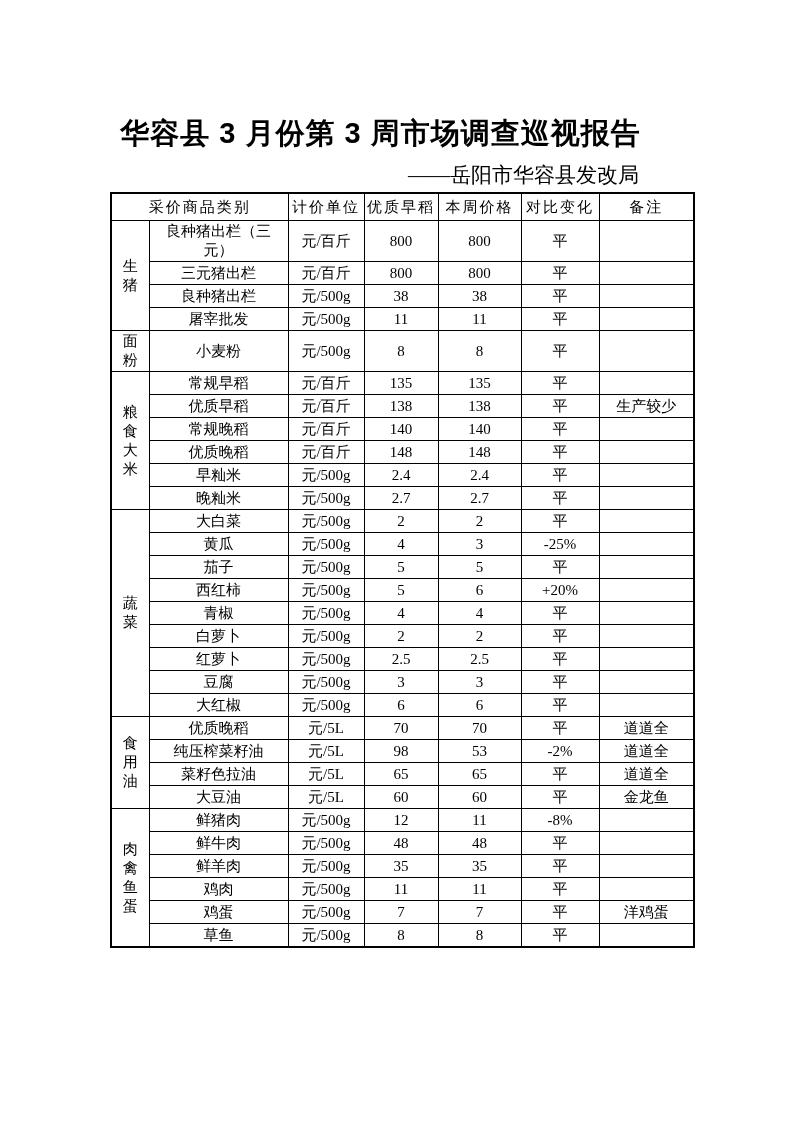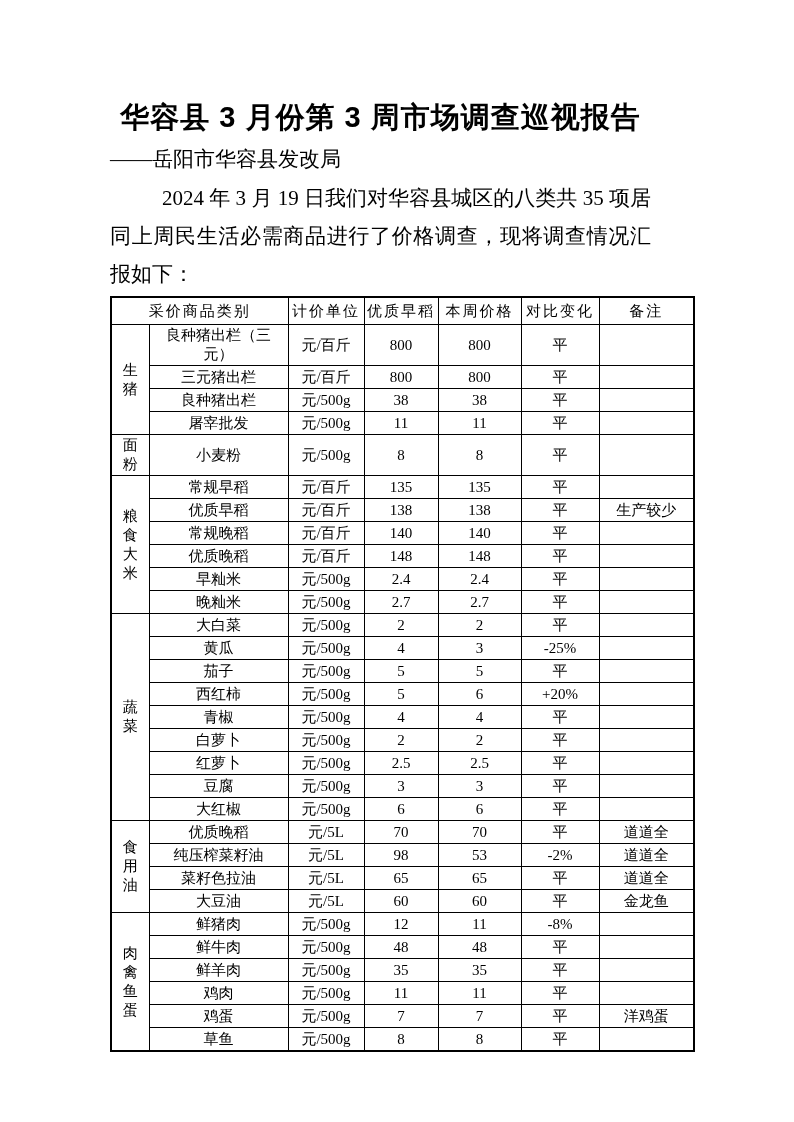--- a/index.html
+++ b/index.html
@@ -9,34 +9,35 @@
     height: 1122px;
     margin: 0 auto;
     background: #ffffff;
     color: #000;
     font-family: "Liberation Serif", serif;
     overflow: hidden;
   }
   .content {
     position: absolute;
     left: 110px;
-    top: 0;
+    top: 16px;
     width: 541px;
   }
   .title {
     margin: 100px 0 0 0;
     font-family: "Liberation Sans", sans-serif;
     font-weight: bold;
     font-size: 29px;
     line-height: 34px;
     text-align: center;
     letter-spacing: 1px;
   }
   .byline {
     margin: 11px 12px 0 0;
+    text-align: right;
     font-size: 21px;
     line-height: 28px;
   }
   .intro {
     margin: 6px 0 0 0;
     font-size: 21px;
     line-height: 38px;
     text-indent: 52px;
     text-align: justify;
   }
@@ -70,21 +71,20 @@
     letter-spacing: 0;
   }
 </style>
 </head>
 <body>
 
 <div class="page">
   <div class="content">
     <h1 class="title">华容县 3 月份第 3 周市场调查巡视报告</h1>
     <p class="byline">——岳阳市华容县发改局</p>
-    <p class="intro">2024 年 3 月 19 日我们对华容县城区的八类共 35 项居同上周民生活必需商品进行了价格调查，现将调查情况汇报如下：</p>
 
     <table class="price-table">
       <colgroup>
         <col style="width:38px">
         <col style="width:139px">
         <col style="width:76px">
         <col style="width:74px">
         <col style="width:83px">
         <col style="width:78px">
         <col style="width:95px">

